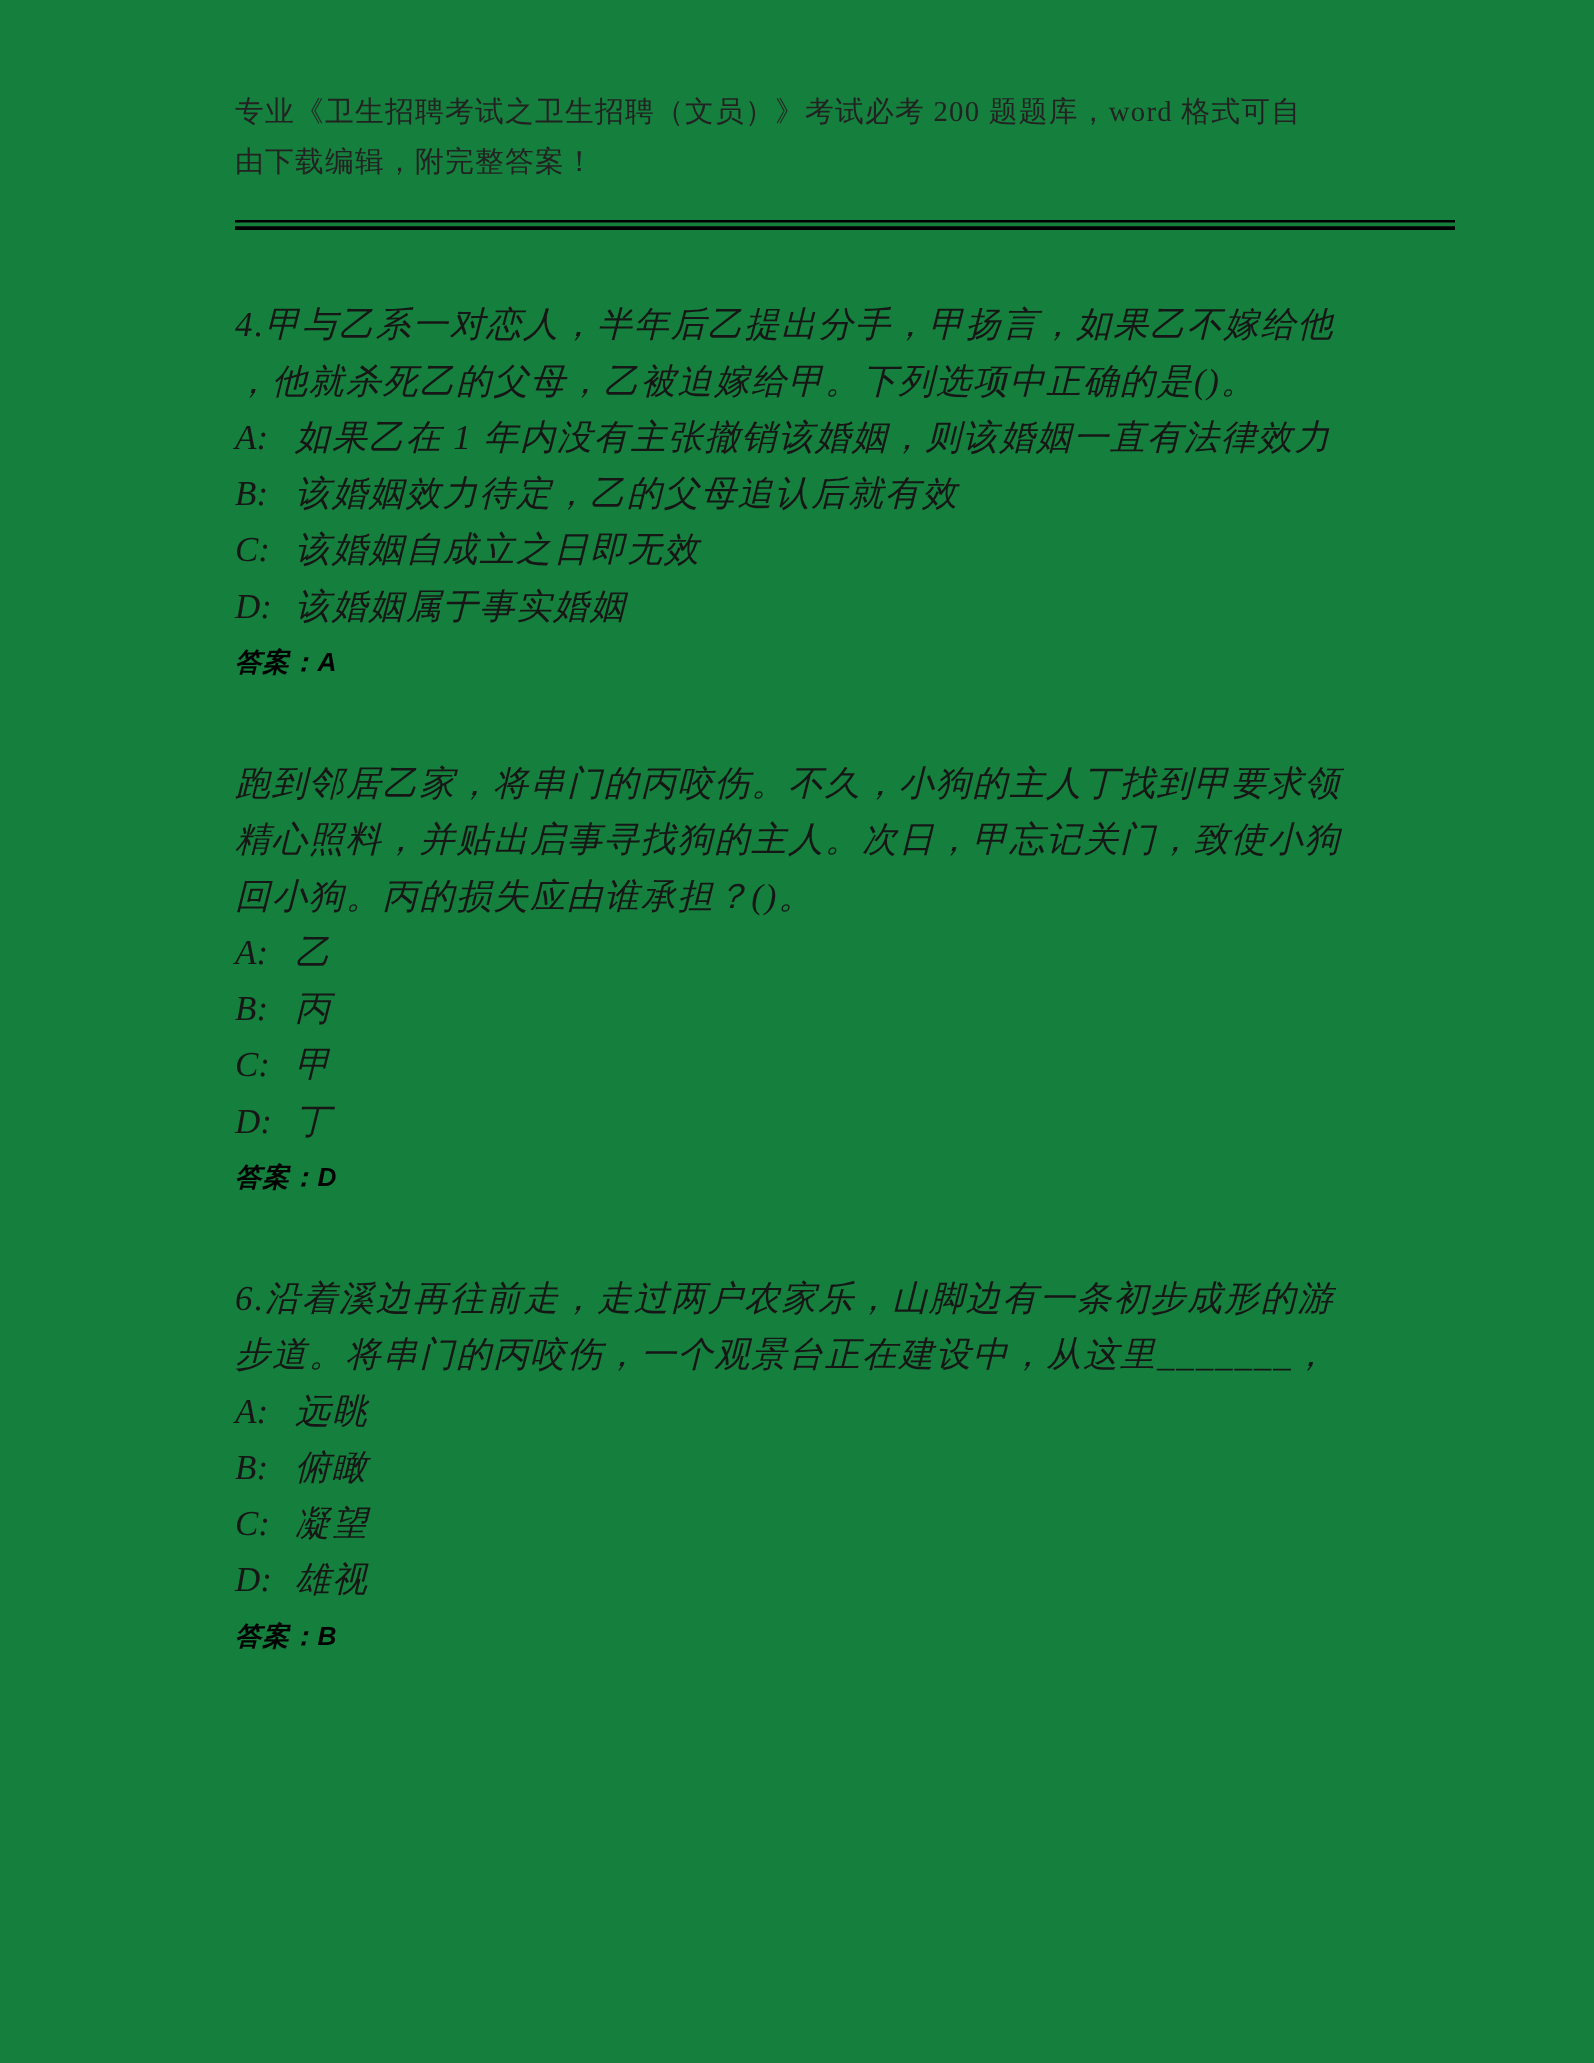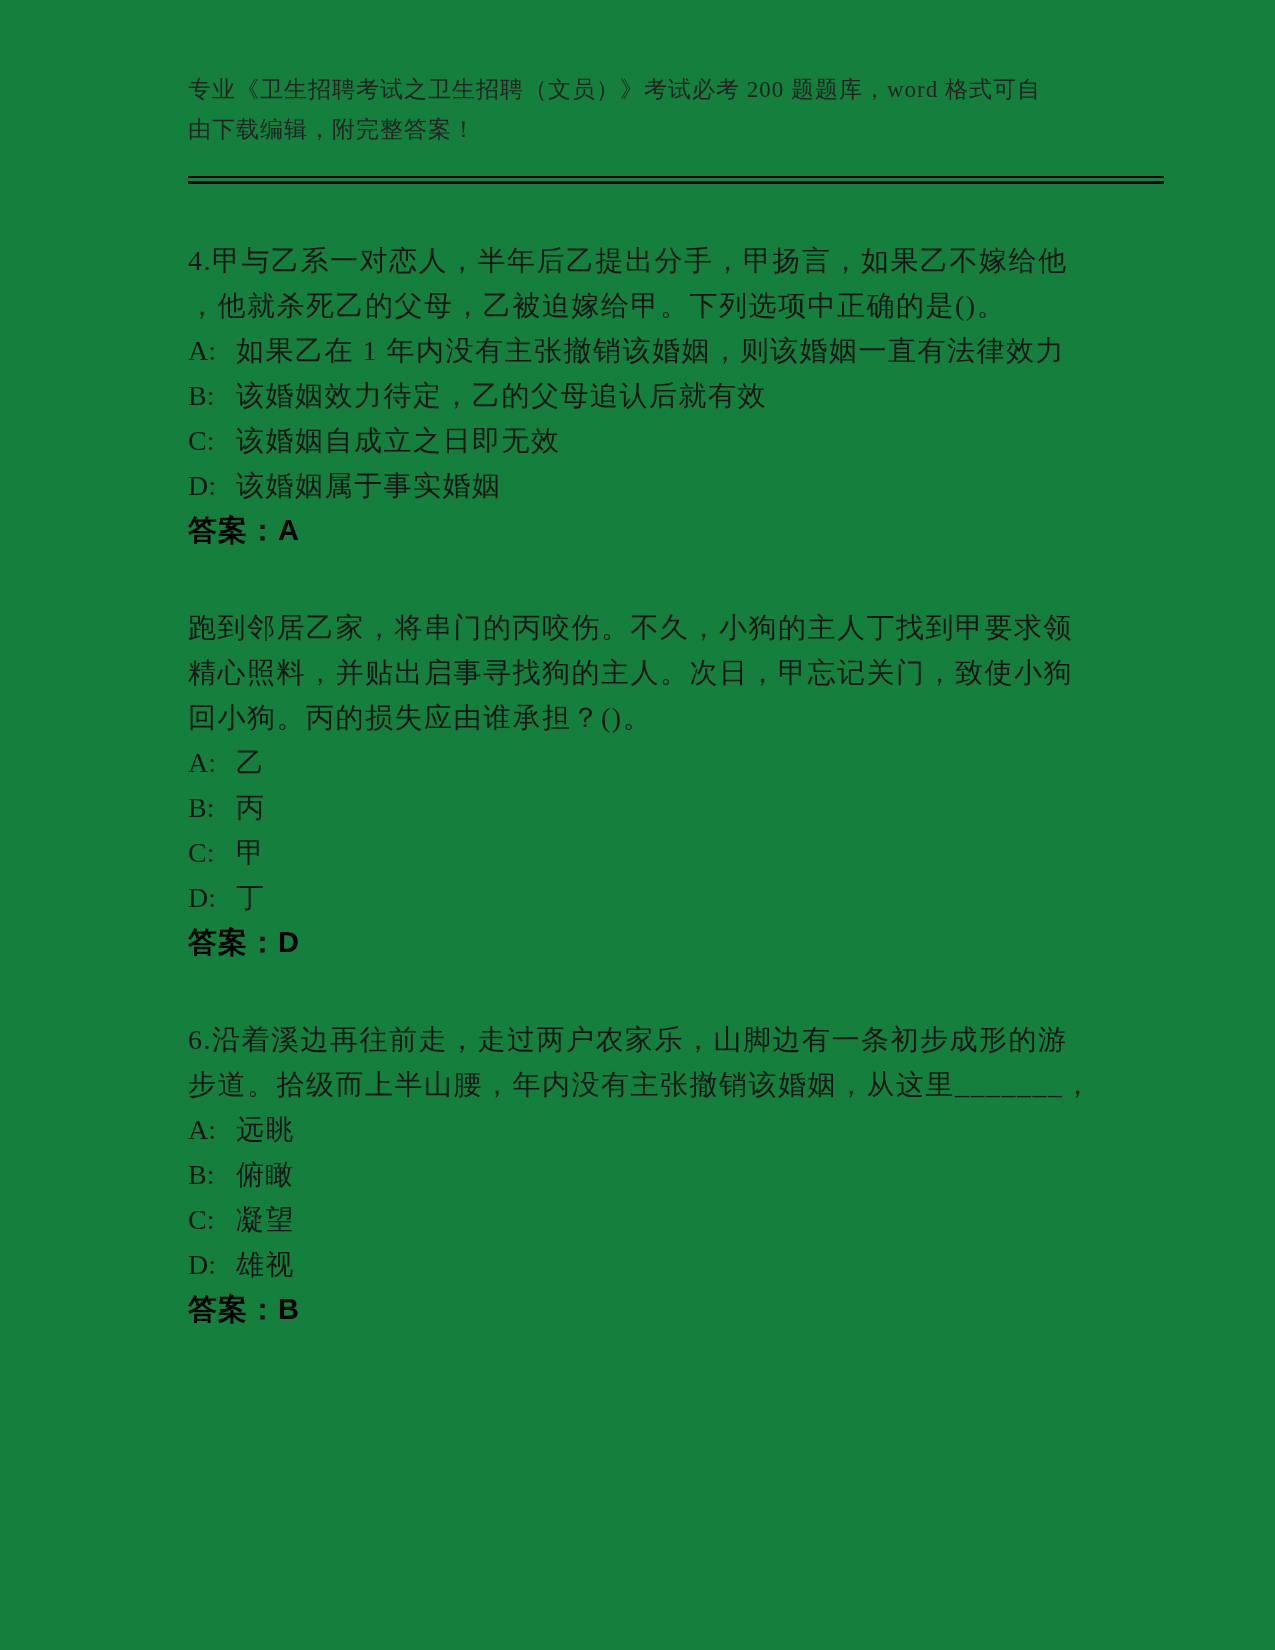--- a/index.html
+++ b/index.html
@@ -25,36 +25,37 @@
     margin-top: 26px;
     height: 3px;
     border-top: 2px solid #000000;
     border-bottom: 3px solid #000000;
   }
   .question {
     margin-top: 52px;
     font-size: 28px;
     line-height: 45px;
     letter-spacing: 1.5px;
+    font-style: italic;
   }
   .question.first { margin-top: 54px; }
   .qline { white-space: nowrap; }
   .opt {
     display: flex;
     align-items: baseline;
   }
   .opt-label {
     flex: 0 0 48px;
     letter-spacing: 0;
   }
   .opt-text { white-space: nowrap; }
   .answer {
     font-family: "Liberation Sans", "DejaVu Sans", sans-serif;
     font-weight: 700;
-    font-size: 29px;
+    font-size: 21px;
     line-height: 45px;
     letter-spacing: 1px;
     color: #000000;
   }
 </style>
 </head>
 <body>
 
 <div class="page">
 
@@ -109,21 +110,21 @@
       <span class="opt-label">D:</span>
       <span class="opt-text">丁</span>
     </div>
     <div class="answer">
       <span>答案：</span><span>D</span>
     </div>
   </div>
 
   <div class="question">
     <div class="qline">6.沿着溪边再往前走，走过两户农家乐，山脚边有一条初步成形的游</div>
-    <div class="qline">步道。拾级而上半山腰，年内没有主张撤销该婚姻，从这里_______，</div>
+    <div class="qline">步道。将串门的丙咬伤，一个观景台正在建设中，从这里_______，</div>
     <div class="opt">
       <span class="opt-label">A:</span>
       <span class="opt-text">远眺</span>
     </div>
     <div class="opt">
       <span class="opt-label">B:</span>
       <span class="opt-text">俯瞰</span>
     </div>
     <div class="opt">
       <span class="opt-label">C:</span>

